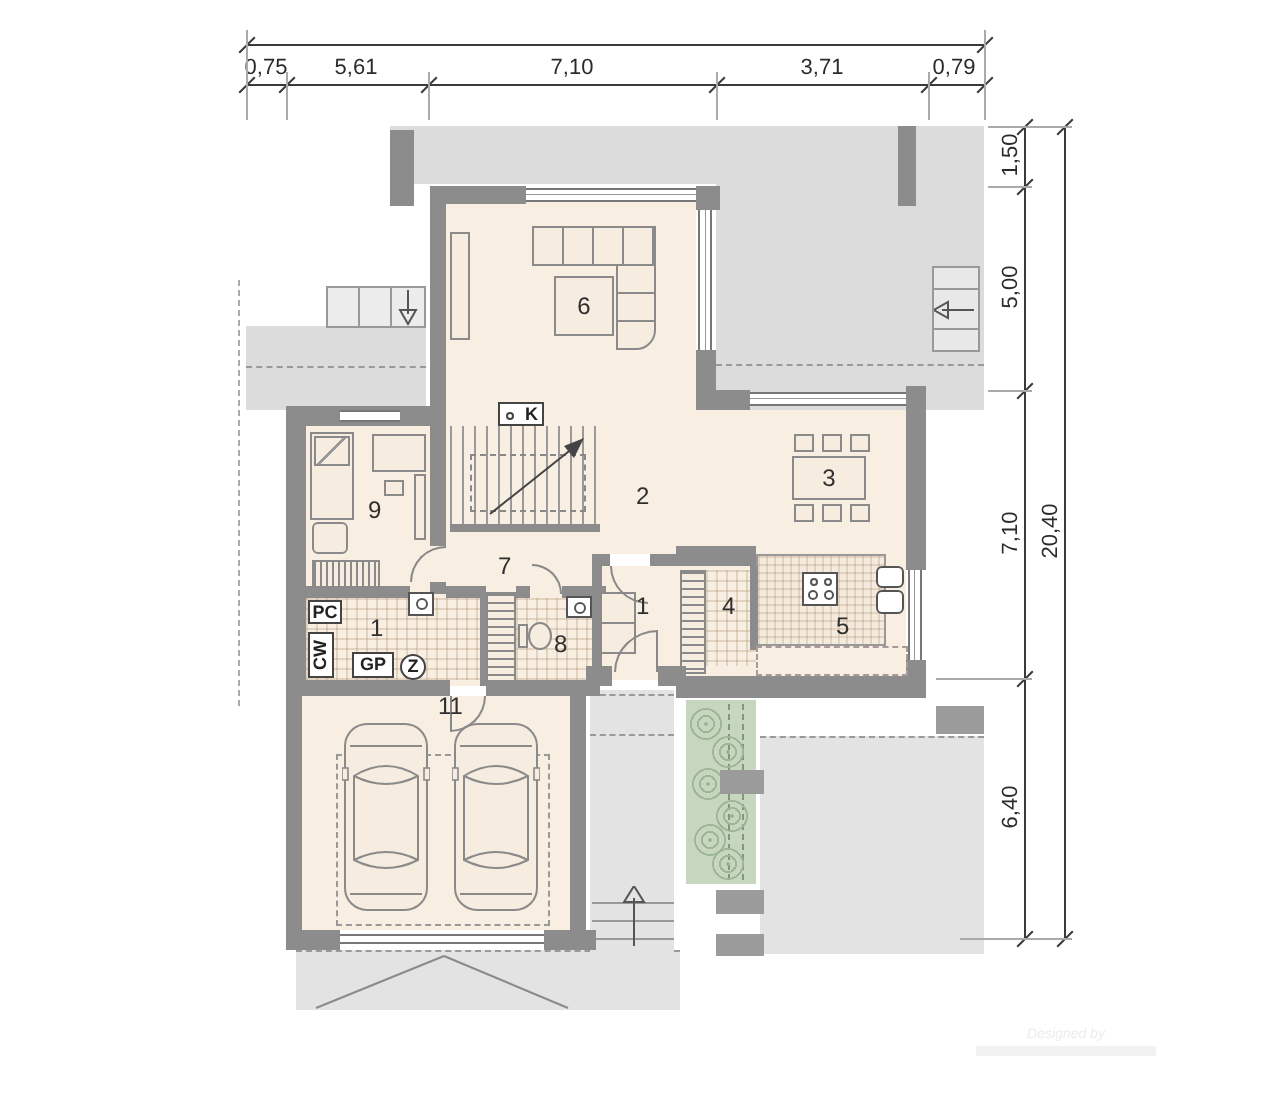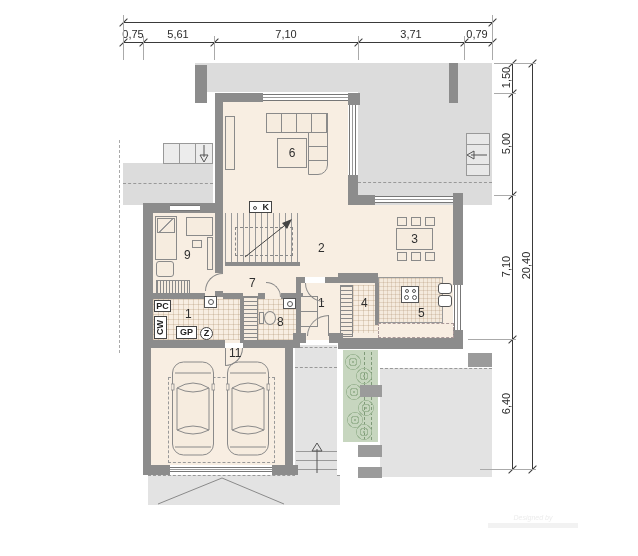--- a/index.html
+++ b/index.html
@@ -274,21 +274,21 @@
   <div class="arc" style="left:225px;top:348px;width:18px;height:18px;border-left-width:1px;border-bottom-width:1px;border-right-width:1px;border-bottom-right-radius:100% 100%;"></div>
 
   <div class="lbl" style="left:318px;top:297px;">1</div>
   <div class="lbl" style="left:318px;top:242px;">2</div>
   <div class="lbl" style="left:361px;top:297px;">4</div>
   <div class="lbl" style="left:418px;top:307px;">5</div>
   <div class="lbl" style="left:249px;top:277px;">7</div>
   <div class="lbl" style="left:277px;top:316px;">8</div>
   <div class="lbl" style="left:184px;top:249px;">9</div>
   <div class="lbl" style="left:185px;top:308px;">1</div>
-  <div class="lbl" style="left:229px;top:347px;text-align:right;">11</div>
+  <div class="lbl" style="left:219px;top:347px;text-align:right;">11</div>
 
   <div class="dimline-h" style="left:123px;top:22px;width:369px;"></div>
   <div class="tick" style="left:118px;top:22px;"></div>
   <div class="tick" style="left:487px;top:22px;"></div>
 
   <div class="dimline-h" style="left:123px;top:42px;width:369px;"></div>
   <div class="tick" style="left:118px;top:42px;"></div>
   <div class="tick" style="left:138px;top:42px;"></div>
   <div class="tick" style="left:209px;top:42px;"></div>
   <div class="tick" style="left:353px;top:42px;"></div>

